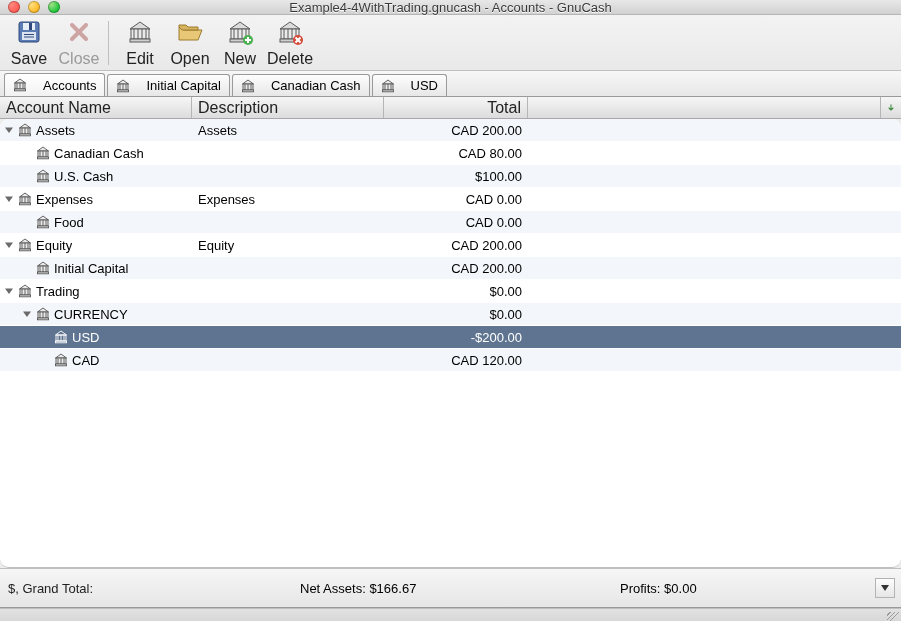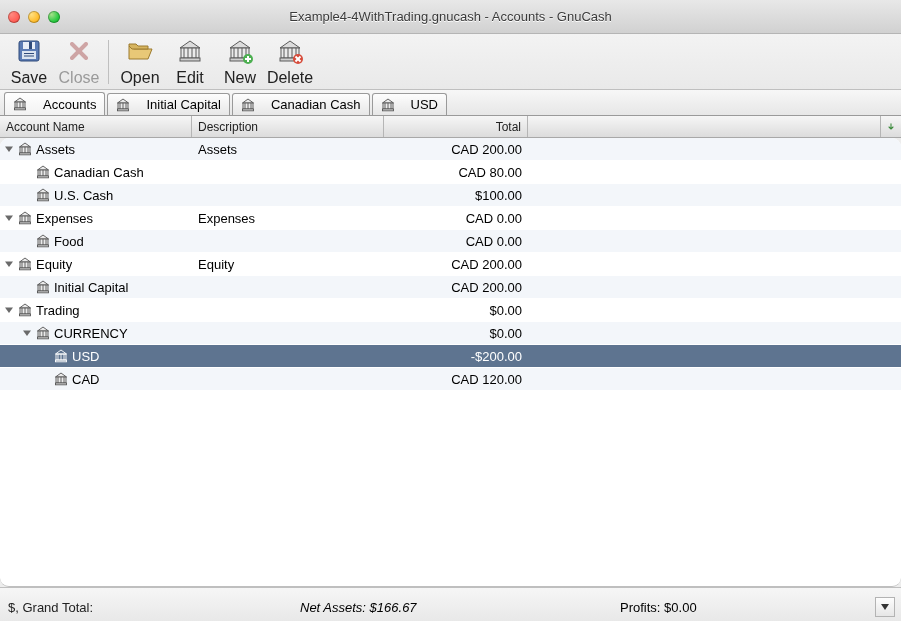--- a/index.html
+++ b/index.html
@@ -1,19 +1,19 @@
 <!DOCTYPE html>
 <html><head>
 <meta charset="utf-8">
 <style>
   * { box-sizing: border-box; margin: 0; padding: 0; font-family: "Lucida Grande", "Helvetica Neue", Arial, sans-serif; font-size: 13px; color: #000; }
   html, body { width: 901px; height: 621px; overflow: hidden; background: #ededed; }
 
   
-  .titlebar { height: 34px; background: linear-gradient(#e8e8e8,#d1d1d1); border-bottom:1px solid #b5b5b5; display:flex; align-items:center; position:relative; }
+  .titlebar { height: 15px; background: linear-gradient(#e8e8e8,#d1d1d1); border-bottom:1px solid #b5b5b5; display:flex; align-items:center; position:relative; }
   .traffic { display:flex; gap:8px; margin-left:8px; }
   .tl-btn { width:12px; height:12px; border-radius:50%; box-shadow: inset 0 0 0 1px rgba(0,0,0,.25); }
   .tl-close{ background: radial-gradient(circle at 30% 30%, #ff8a80, #ff5f57 60%, #e33e32);} 
   .tl-min  { background: radial-gradient(circle at 30% 30%, #ffe082, #ffbd2e 60%, #e1a116);} 
   .tl-max  { background: radial-gradient(circle at 30% 30%, #a5e08a, #28c940 60%, #1aab29);} 
   .title-text { position:absolute; left:0; right:0; text-align:center; font-size:13px; color:#3a3a3a; text-shadow:0 1px 0 #fff; pointer-events:none;}
 
   
   .toolbar { height: 56px; background: linear-gradient(#f3f3f3,#e9e9e9); border-bottom:1px solid #bfbfbf; display:flex; align-items:center; padding:0 4px; }
   .tool-group { display:flex; align-items:flex-end; }
@@ -25,21 +25,21 @@
   .tool-btn svg { width:28px; height:28px; }
 
   
   .tabstrip { height:26px; background: linear-gradient(#f7f7f7,#e7e7e7); border-bottom:1px solid #9a9a9a; display:flex; align-items:flex-end; padding-left:4px;}
   .tab { display:flex; align-items:center; gap:16px; height:22px; padding:0 8px; background:linear-gradient(#fdfdfd,#e7e7e7); border:1px solid #9a9a9a; border-bottom:none; border-top-left-radius:3px; border-top-right-radius:3px; margin-right:2px; font-size:12px; position:relative;text-align:right; }
   .tab.active { background:linear-gradient(#ffffff,#f2f2f2); height:23px; }
   .tab svg { width:13px; height:13px; }
 
   
   .col-head { height:22px; background:linear-gradient(#f6f6f6,#dcdcdc); border-bottom:1px solid #a8a8a8; display:flex; }
-  .ch { border-right:1px solid #b5b5b5; display:flex; align-items:center; padding:0 6px; font-size:12px; color:#222;}
+  .ch { border-right:1px solid #b5b5b5; display:flex; align-items:center; padding:0 6px; font-size:16px; color:#222;}
   .ch-name { width:192px; }
   .ch-desc { width:192px; }
   .ch-total{ width:144px; justify-content:flex-end; }
   .ch-flex { flex:1; }
   .ch-arrow{ width:20px; border-right:none; justify-content:center;}
   .ch-arrow svg{ width:12px; height:12px; fill:#4caf50;}
 
   
   .tree { background:#fff; height: calc(621px - 22px - 56px - 26px - 22px - 28px - 18px); overflow:auto; border-bottom:1px solid #bfbfbf;border-radius:9px;}
   .row { height:23px; display:flex; align-items:center; border-bottom:1px solid #fff; }
@@ -55,21 +55,21 @@
   .disclosure.blank { visibility:hidden; }
   .disclosure svg { width:10px; height:10px; display:block; }
   .acct-icon { width:14px; height:14px; flex:0 0 14px; }
   .acct-icon svg { width:14px; height:14px; display:block; }
   .acct-label { white-space:nowrap; overflow:hidden; text-overflow:ellipsis; }
 
   
   .summary { height:40px; background:linear-gradient(#f6f6f6,#e6e6e6); border-top:1px solid #bfbfbf; border-bottom:1px solid #9a9a9a; display:flex; align-items:center; position:relative;}
   .sum-cell { font-size:13px; color:#222; }
   .sum-grand { width:300px; padding-left:8px;}
-  .sum-net { width:320px;font-style:italic;}
+  .sum-net { width:320px;}
   .sum-pro { flex:1;}
   .sum-dd { width:20px; height:20px; border:1px solid #b3b3b3; background:linear-gradient(#fdfdfd,#e6e6e6); margin-right:6px; display:flex; align-items:center; justify-content:center;}
   .sum-dd svg{width:8px; height:6px;}
 
   
   .statusbar { height:18px; background:linear-gradient(#e2e2e2,#d3d3d3); border-top:1px solid #bfbfbf; position:relative;}
   .statusbar::after{ content:""; position:absolute; right:2px; bottom:2px; width:12px; height:12px; background:
      linear-gradient(135deg, transparent 0 2px, #9a9a9a 2px 3px, transparent 3px 5px, #9a9a9a 5px 6px, transparent 6px 8px, #9a9a9a 8px 9px, transparent 9px);}
 </style>
 </head>
@@ -104,42 +104,42 @@
         <svg viewBox="0 0 28 28">
             <line x1="7" y1="7" x2="21" y2="21" stroke="#a64b4b" stroke-width="4" stroke-linecap="round"></line>
             <line x1="21" y1="7" x2="7" y2="21" stroke="#a64b4b" stroke-width="4" stroke-linecap="round"></line>
           </svg>
       </span>
       <span class="tool-label">Close</span>
     </div>
   </div>
   <div class="tool-sep"></div>
   <div class="tool-group">
-    <div class="tool-btn">
-      <span>
-        <svg viewBox="0 0 28 28">
-            <path d="M3 9 L3 22 L22 22 L26 12 L8 12 Z" fill="#e8c877" stroke="#9c7a2e"></path>
-            <path d="M3 9 L3 7 L10 7 L12 9 L22 9 L22 12 L6 12 Z" fill="#d6b45f" stroke="#9c7a2e"></path>
-          </svg>
-      </span>
-      <span class="tool-label">Open</span>
-    </div>
     <div class="tool-btn">
       <span>
         <svg viewBox="0 0 28 28">
             <path d="M4 11 L14 4 L24 11 Z" fill="#dcdcdc" stroke="#5a5a5a"></path>
             <rect x="5" y="11" width="18" height="10" fill="#eaeaea" stroke="#5a5a5a"></rect>
             <line x1="8" y1="11" x2="8" y2="21" stroke="#5a5a5a"></line>
             <line x1="12" y1="11" x2="12" y2="21" stroke="#5a5a5a"></line>
             <line x1="16" y1="11" x2="16" y2="21" stroke="#5a5a5a"></line>
             <line x1="20" y1="11" x2="20" y2="21" stroke="#5a5a5a"></line>
             <rect x="4" y="21" width="20" height="3" fill="#cfcfcf" stroke="#5a5a5a"></rect>
           </svg>
       </span>
       <span class="tool-label">Edit</span>
+    </div>
+    <div class="tool-btn">
+      <span>
+        <svg viewBox="0 0 28 28">
+            <path d="M3 9 L3 22 L22 22 L26 12 L8 12 Z" fill="#e8c877" stroke="#9c7a2e"></path>
+            <path d="M3 9 L3 7 L10 7 L12 9 L22 9 L22 12 L6 12 Z" fill="#d6b45f" stroke="#9c7a2e"></path>
+          </svg>
+      </span>
+      <span class="tool-label">Open</span>
     </div>
     <div class="tool-btn">
       <span>
         <svg viewBox="0 0 28 28">
             <path d="M4 11 L14 4 L24 11 Z" fill="#dcdcdc" stroke="#5a5a5a"></path>
             <rect x="5" y="11" width="18" height="10" fill="#eaeaea" stroke="#5a5a5a"></rect>
             <line x1="8" y1="11" x2="8" y2="21" stroke="#5a5a5a"></line>
             <line x1="12" y1="11" x2="12" y2="21" stroke="#5a5a5a"></line>
             <line x1="16" y1="11" x2="16" y2="21" stroke="#5a5a5a"></line>
             <line x1="20" y1="11" x2="20" y2="21" stroke="#5a5a5a"></line>

